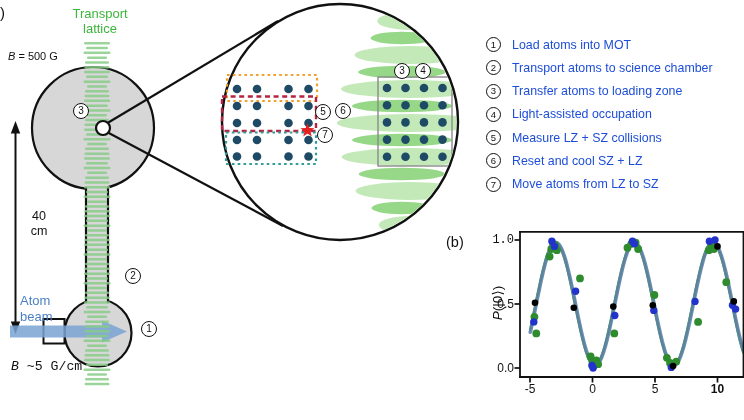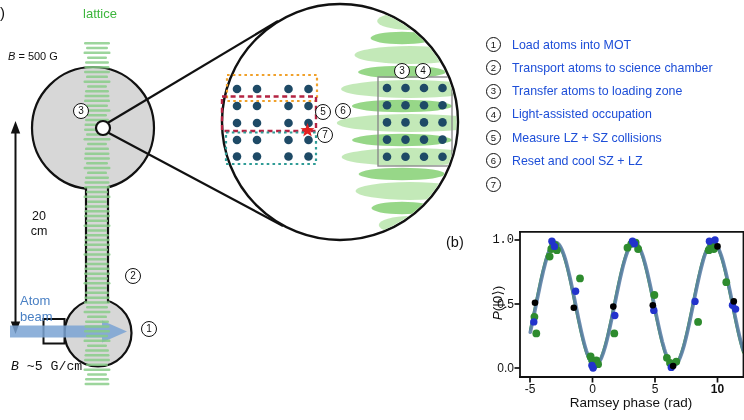--- a/index.html
+++ b/index.html
@@ -276,27 +276,28 @@
       <line x1="520" y1="230.9" x2="520" y2="377.9" stroke="#111" stroke-width="1.8"></line>
       <line x1="519.1" y1="377" x2="744" y2="377" stroke="#111" stroke-width="1.8"></line>
       <line x1="519.1" y1="231.8" x2="744" y2="231.8" stroke="#111" stroke-width="1.8"></line>
       <line x1="743.3" y1="231" x2="743.3" y2="377" stroke="#111" stroke-width="1.4"></line>
     </g>
   </svg>
 
   <div id="corner-label" class="abs">)</div>
 
   <div id="tl-label" class="abs" style="color: rgb(60, 181, 60);">
+    <div>Transport</div>
     <div>lattice</div>
   </div>
 
   <div id="b-top" class="abs"><span class="it">B</span><span> = 500 G</span></div>
 
   <div id="scale-label" class="abs">
-    <div>20</div>
+    <div>40</div>
     <div>cm</div>
   </div>
 
   <div id="atom-label" class="abs" style="color: rgb(74, 128, 196);">
     <div>Atom</div>
     <div>beam</div>
   </div>
 
   <div id="b-bottom" class="abs"><span class="it">B</span><span> ~5 G/cm</span></div>
 
@@ -320,28 +321,28 @@
       <div class="step-row">
         <div class="step-circle">5</div>
         <span class="step-label">Measure LZ + SZ collisions</span>
       </div>
       <div class="step-row">
         <div class="step-circle">6</div>
         <span class="step-label">Reset and cool SZ + LZ</span>
       </div>
       <div class="step-row">
         <div class="step-circle">7</div>
+        <span class="step-label">Move atoms from LZ to SZ</span>
       </div>
     </div>
 
   <div id="panel-b-label" class="abs">(b)</div>
 
   <div id="ylabel" class="abs"><span class="it">P</span><span>(|0⟩)</span></div>
 
-  <div id="xlabel" class="abs">Ramsey phase (rad)</div>
 <div class="numcircle" style="left: 141px; top: 321px;">1</div>
     <div class="numcircle" style="left: 125px; top: 268px;">2</div>
     <div class="numcircle" style="left: 73px; top: 103px;">3</div>
     <div class="numcircle" style="left: 394px; top: 63px;">3</div>
     <div class="numcircle" style="left: 415px; top: 63px;">4</div>
     <div class="numcircle" style="left: 315px; top: 104px;">5</div>
     <div class="numcircle" style="left: 335px; top: 103px;">6</div>
     <div class="numcircle" style="left: 317px; top: 127px;">7</div>
     <div class="tick-label" style="left: 516px; top: 382px; width: 28px; text-align: center;">-5</div>
     <div class="tick-label" style="left: 578.5px; top: 382px; width: 28px; text-align: center;">0</div>

